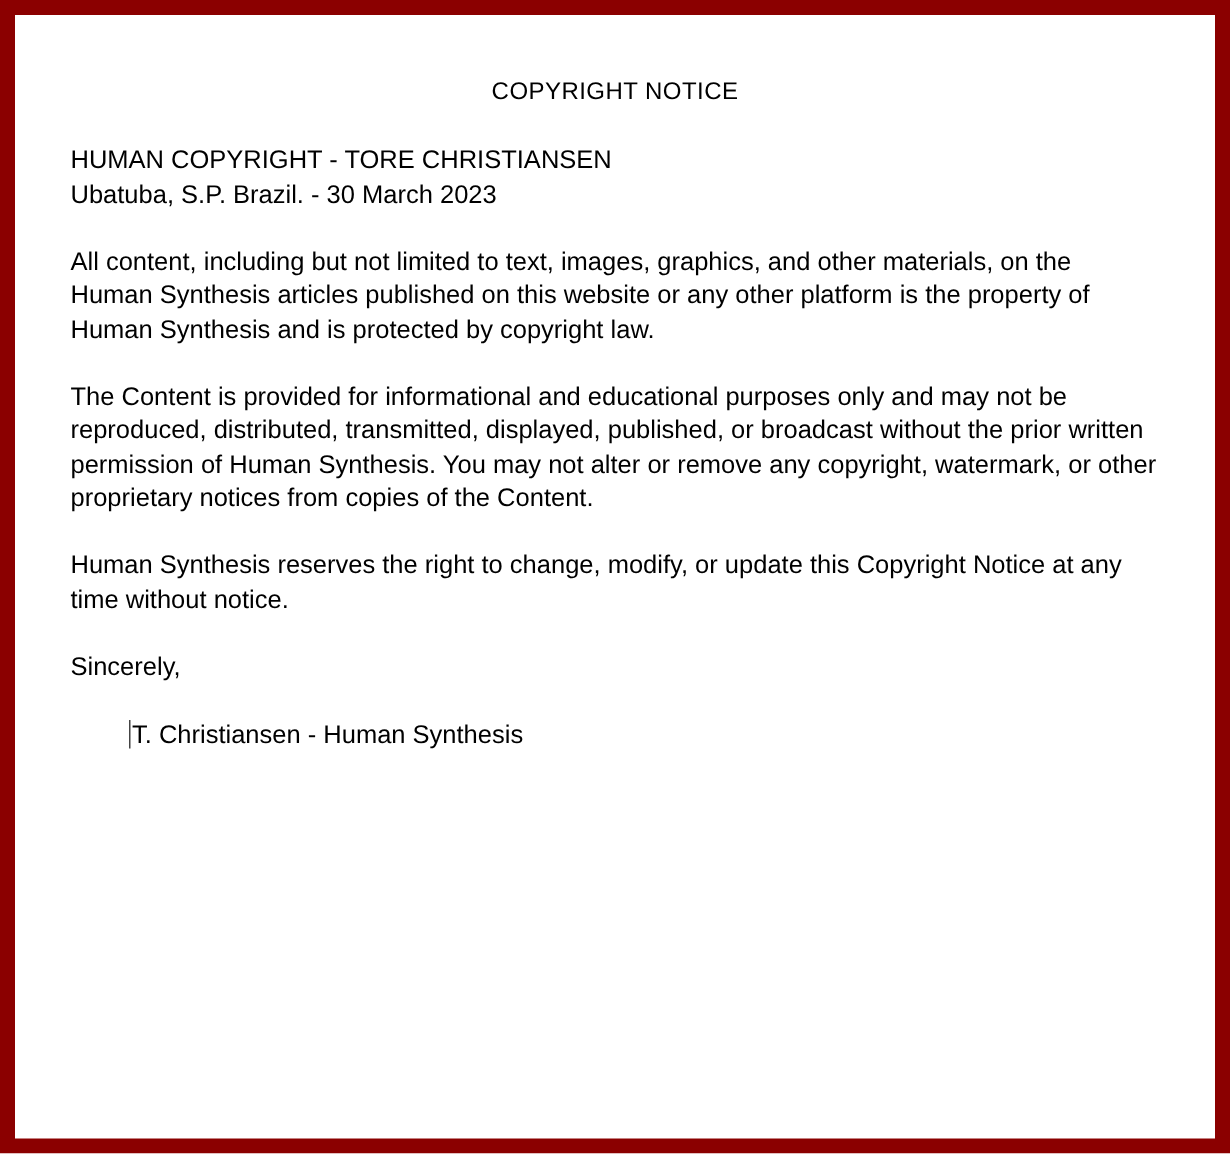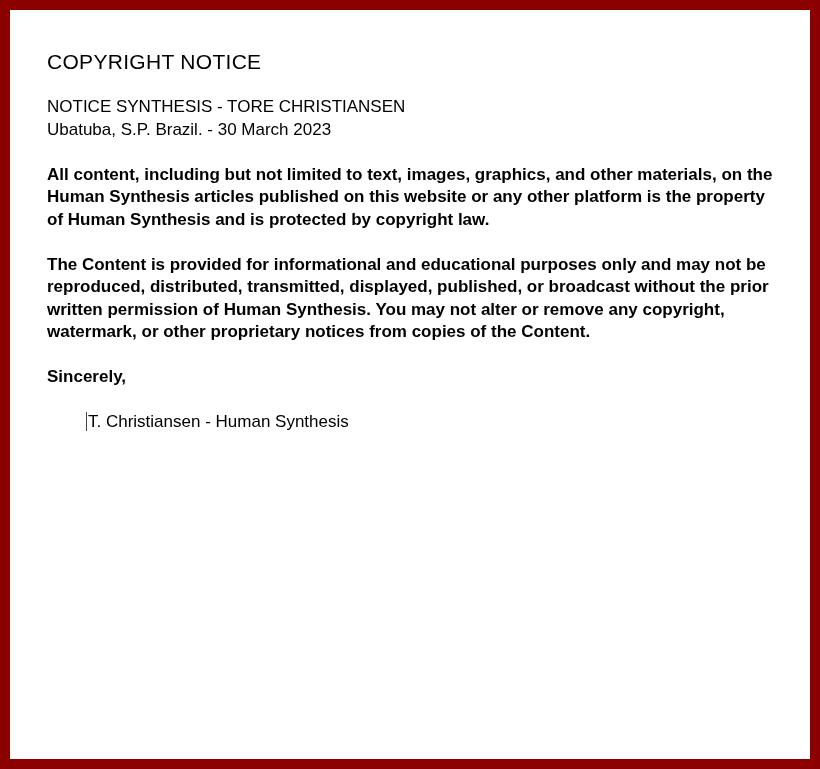--- a/index.html
+++ b/index.html
@@ -21,32 +21,32 @@
   .content {
     box-sizing: border-box;
     padding: 41px 37px 0 37px;
     width: 100%;
     height: 100%;
     font-size: 17px;
     line-height: 22.5px;
   }
   .doc-title {
     margin: 0 0 22.5px 0;
-    font-size: 21px;
+    font-size: 16px;
     font-weight: normal;
     line-height: 22.5px;
     letter-spacing: 0.3px;
+    text-align: center;
   }
   .header-block {
     margin: 0 0 22.5px 0;
   }
   .para {
     margin: 0 0 22.5px 0;
     max-width: 733px;
-    font-weight: bold;
   }
   .sig-line {
     margin: 0;
     white-space: nowrap;
     padding-left: 39px;
   }
   .caret {
     display: inline-block;
     width: 1px;
     height: 19px;
@@ -57,30 +57,31 @@
 </style>
 </head>
 <body>
 
 <div class="page">
   <div class="content">
 
     <h1 class="doc-title">COPYRIGHT NOTICE</h1>
 
     <div class="header-block">
-      <div>NOTICE SYNTHESIS - TORE CHRISTIANSEN</div>
+      <div>HUMAN COPYRIGHT - TORE CHRISTIANSEN</div>
       <div>Ubatuba, S.P. Brazil. - 30 March 2023</div>
     </div>
 
     <p class="para">All content, including but not limited to text, images, graphics, and other materials, on the Human Synthesis articles published on this website or any other platform is the property of Human Synthesis and is protected by copyright law.</p>
 
     <p class="para">The Content is provided for informational and educational purposes only and may not be reproduced, distributed, transmitted, displayed, published, or broadcast without the prior written permission of Human Synthesis. You may not alter or remove any copyright, watermark, or other proprietary notices from copies of the Content.</p>
 
 
 
+    <p class="para">Human Synthesis reserves the right to change, modify, or update this Copyright Notice at any time without notice.</p>
 
 
     <p class="para">Sincerely,</p>
 
     <p class="sig-line">
       <span class="caret"></span><span>T. Christiansen - Human Synthesis</span>
     </p>
 
   </div>
 </div>

